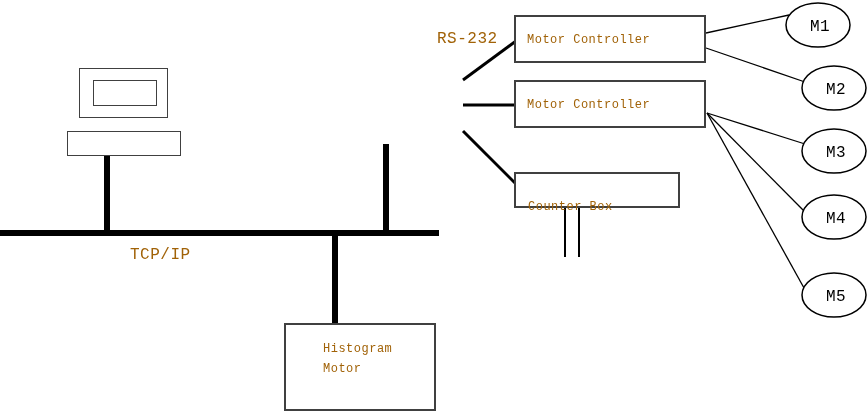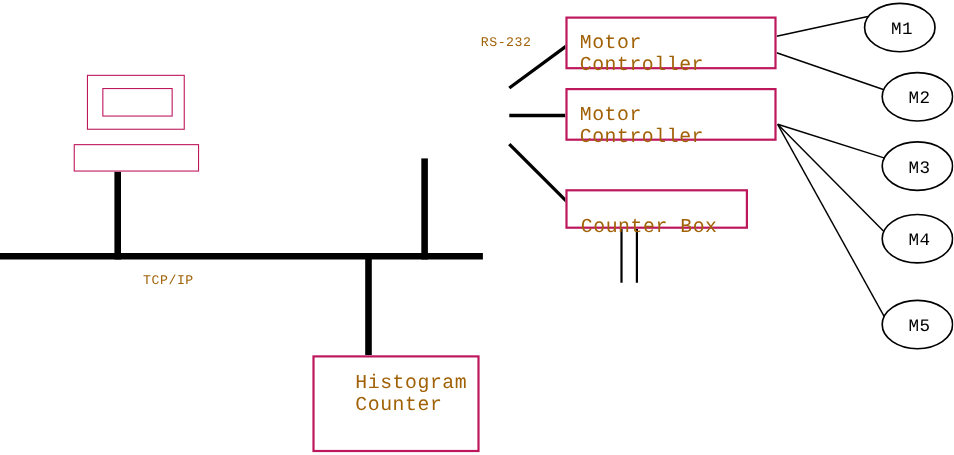--- a/index.html
+++ b/index.html
@@ -14,30 +14,30 @@
     overflow: hidden;
   }
   .layer {
     position: absolute;
     left: 0; top: 0;
     width: 867px; height: 414px;
   }
   .node {
     position: absolute;
     background: #ffffff;
-    border: 2px solid #be185d;
-    font-size: 18px;
+    border: 2px solid #404040;
+    font-size: 12px;
     letter-spacing: 0.5px;
     line-height: 20px;
     white-space: pre-line;
   }
   .node.thin { border-width: 1px; }
   .lbl {
     position: absolute;
-    font-size: 12px;
+    font-size: 16px;
     letter-spacing: 0.5px;
     line-height: 19px;
     white-space: nowrap;
   }
   
   .monitor-outer { left: 79px; top: 68px; width: 89px; height: 50px; }
   .monitor-screen { left: 93px; top: 80px; width: 64px; height: 26px; }
   .keyboard { left: 67px; top: 131px; width: 114px; height: 25px; }
   
   .terminal-server { left: 322px; top: 67px; width: 141px; height: 77px; padding: 12px 0 0 15px; }
@@ -106,18 +106,18 @@
   </svg>
 
   <div class="node thin monitor-outer"></div>
   <div class="node thin monitor-screen"></div>
   <div class="node thin keyboard"></div>
 
   <div class="node mc1">Motor Controller</div>
   <div class="node mc2">Motor Controller</div>
   <div class="node counter-box">Counter Box</div>
   <div class="node histogram">Histogram
-Counter</div>
+Motor</div>
 
   <div class="lbl rs232-lbl">RS-232</div>
   <div class="lbl tcpip-lbl">TCP/IP</div>
 
 </div>
 
 </body></html>

